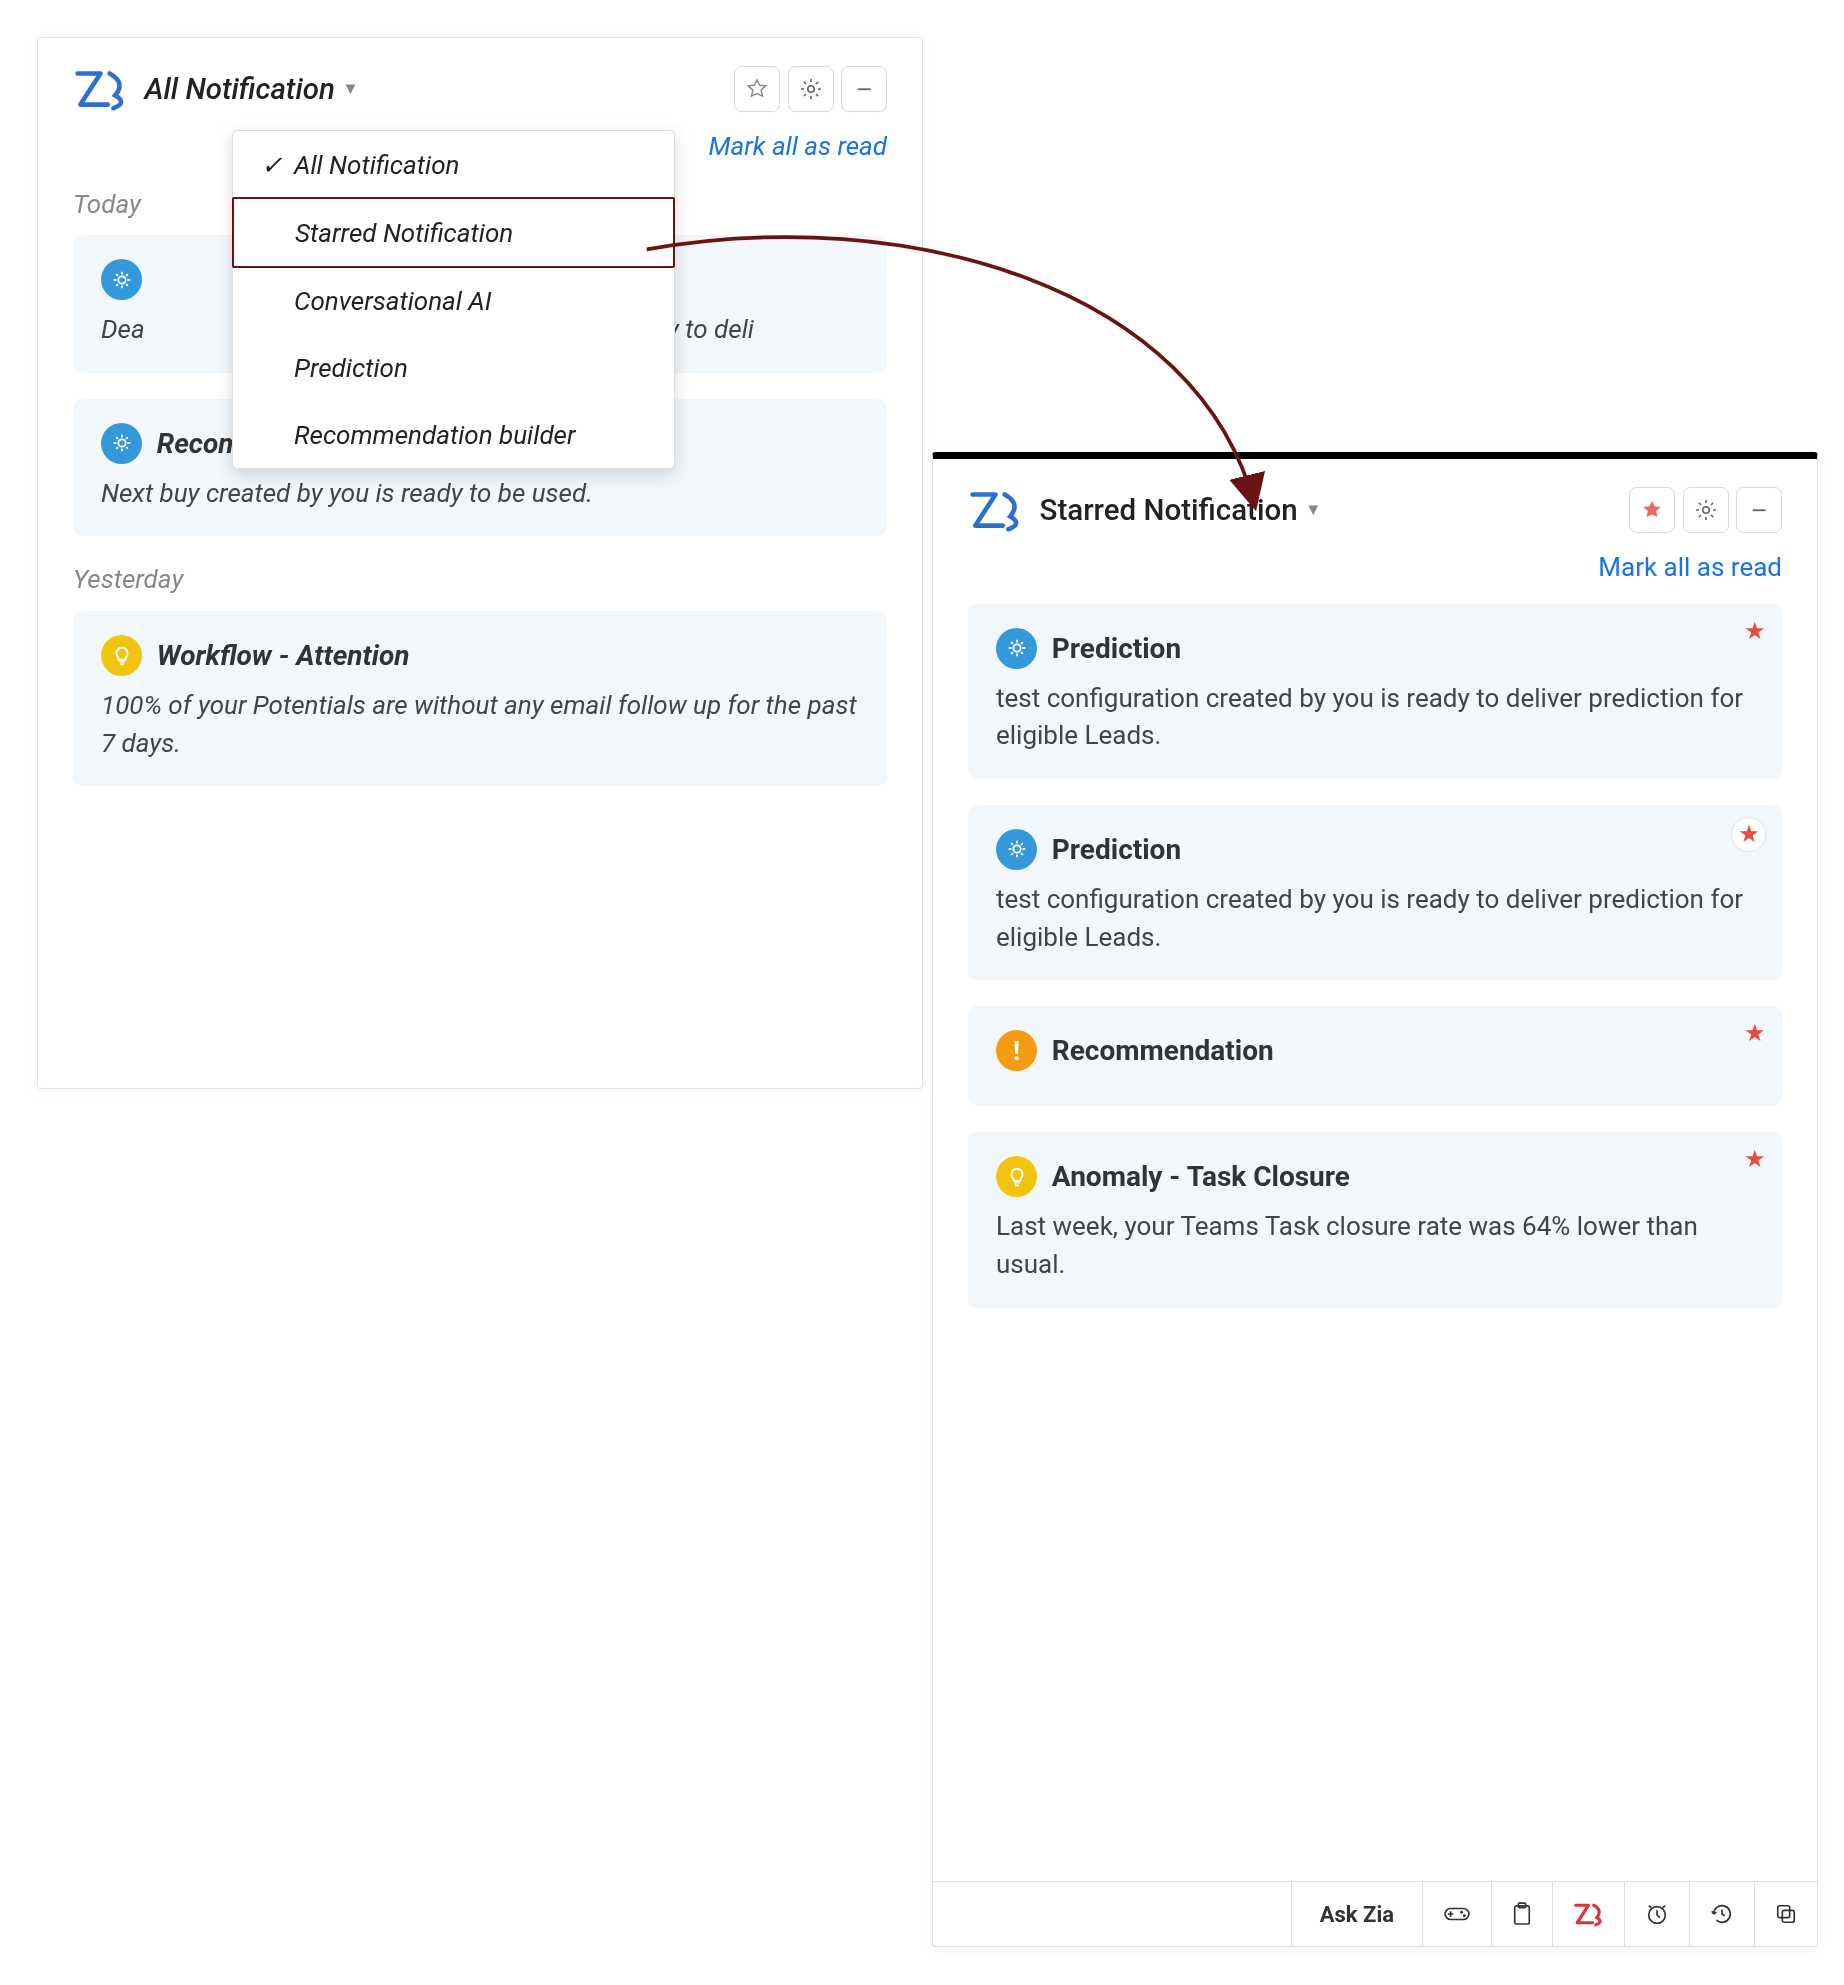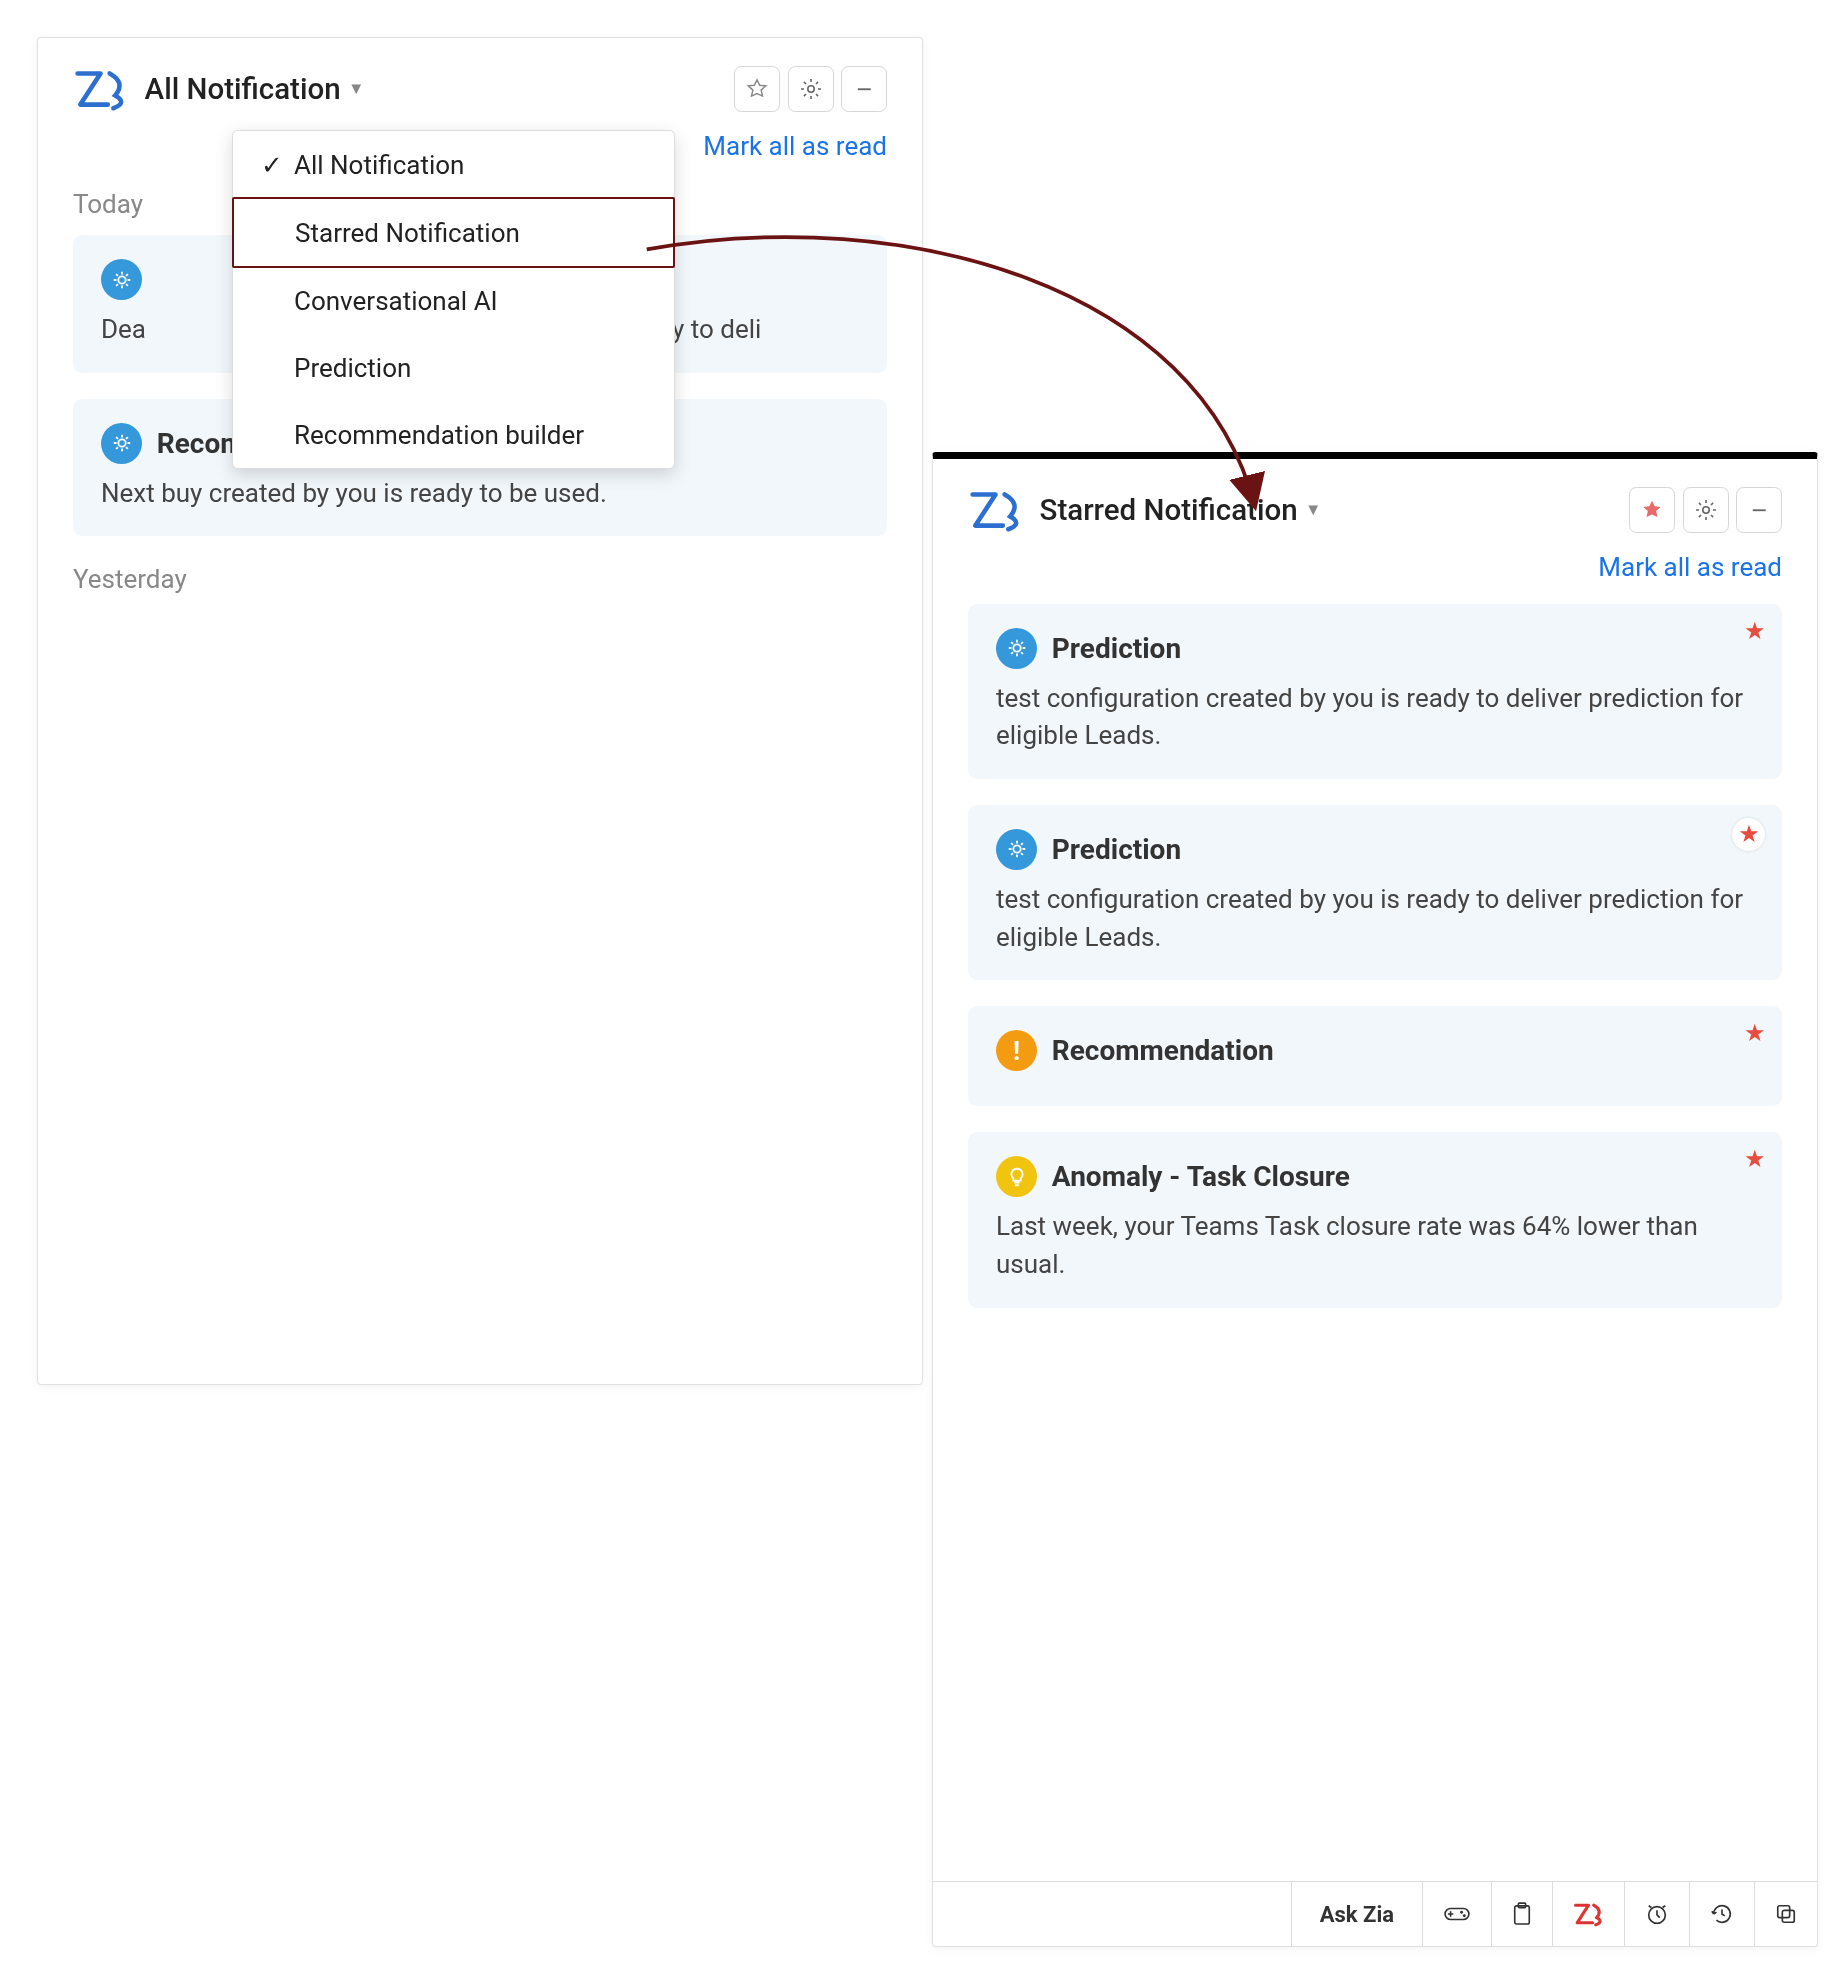--- a/index.html
+++ b/index.html
@@ -18,23 +18,24 @@
     background: #fff;
     border: 0.9px solid #e0e0e0;
     box-shadow: 0 1.8px 9.2px rgba(0,0,0,0.05);
     border-radius: 3.7px;
   }
 
   .panel-left {
     left: 37px;
     top: 37px;
     width: 886px;
-    height: 1348px;
+    height: 1052px;
     padding: 28px 35px;
     z-index: 1;
+    font-style: italic;
   }
 
   .panel-right {
     left: 932px;
     top: 452px;
     width: 886px;
     height: 1495px;
     border-top: 7.4px solid #000;
     padding: 28px 35px 0 35px;
     z-index: 2;
@@ -199,20 +200,31 @@
             <path d="M12 3v3M12 18v3M3 12h3M18 12h3M5.6 5.6l2 2M16.4 16.4l2 2M18.4 5.6l-2 2M7.6 16.4l-2 2" stroke="#fff" stroke-width="2"></path>
           </svg>
       </span>
       <span class="card-title">Recommendation builder</span>
     </div>
     <div class="card-body">Next buy created by you is ready to be used.</div>
   </div>
 
   <div class="section-label">Yesterday</div>
 
+  <div class="card">
+    <div class="card-title-row">
+      <span class="icon-circ ic-bulb-yellow">
+        <svg width="22" height="22" viewBox="0 0 24 24">
+            <path d="M9 18h6M10 21h4M12 3a6 6 0 0 0-4 10.5V16h8v-2.5A6 6 0 0 0 12 3z" fill="none" stroke="#fff" stroke-width="2"></path>
+          </svg>
+      </span>
+      <span class="card-title">Workflow - Attention</span>
+    </div>
+    <div class="card-body">100% of your Potentials are without any email follow up for the past 7 days.</div>
+  </div>
 
   <div class="dropdown">
     <div class="dd-item">
         <span class="check">✓</span>
         <span>All Notification</span>
       </div>
     <div class="dd-item sel">
         <span class="check"></span>
         <span>Starred Notification</span>
       </div>

